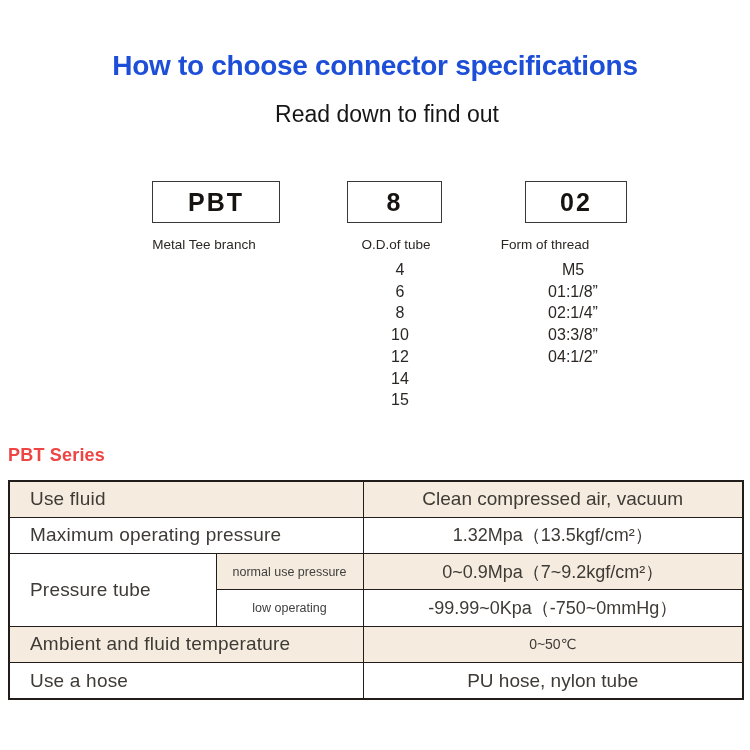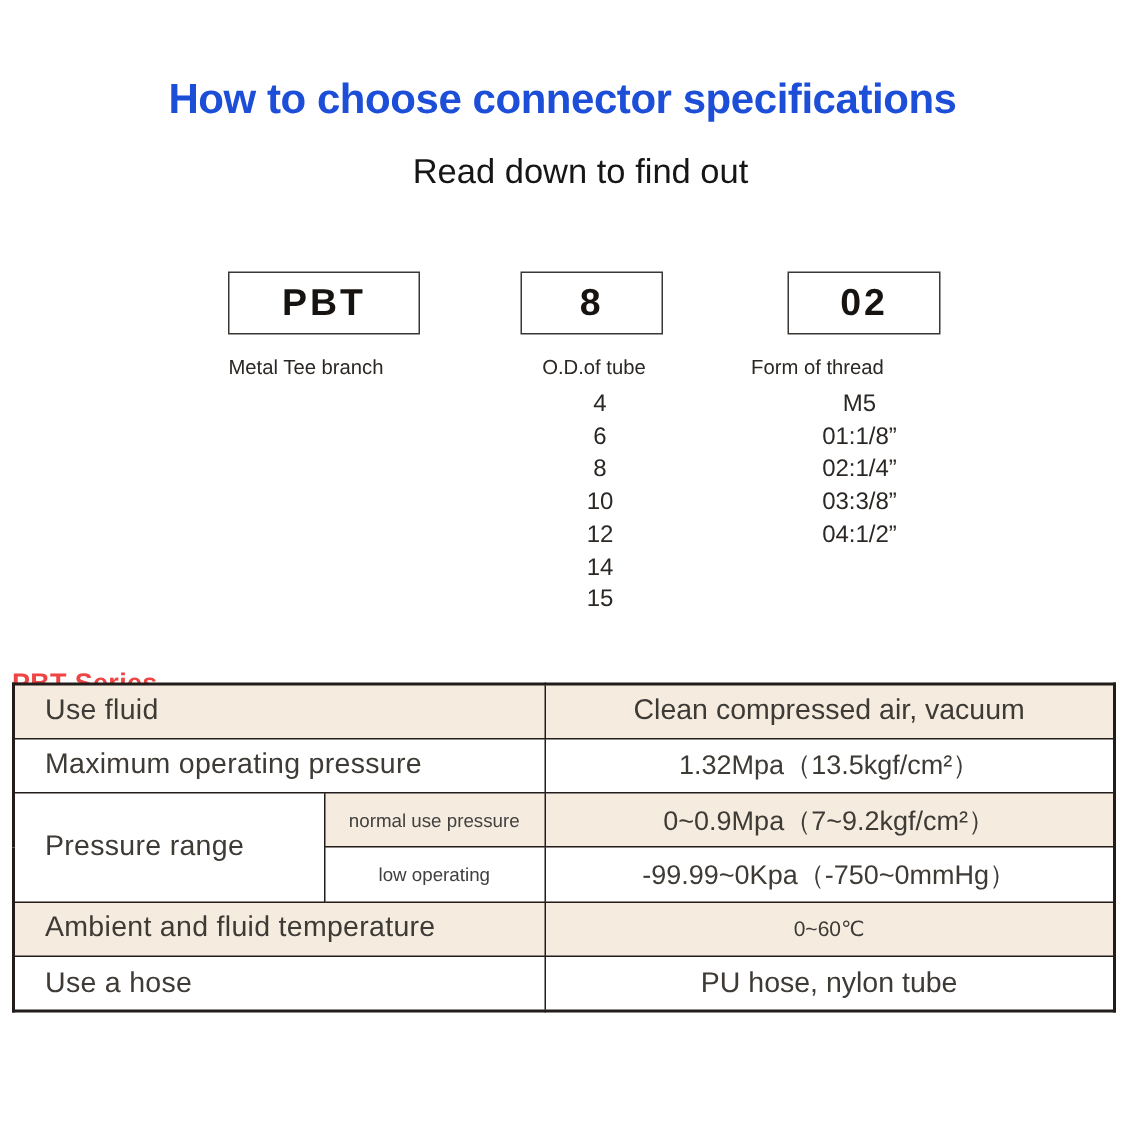--- a/index.html
+++ b/index.html
@@ -35,21 +35,21 @@
     position:absolute; top:259px; text-align:center;
     font-size:16px; line-height:21.7px; color:#2b2724;
   }
   #tube-list   { left:350px; width:100px; }
   #thread-list { left:508px; width:130px; }
   .series-heading {
     position:absolute; left:8px; top:445px; font-size:18px; font-weight:bold;
     letter-spacing:0.2px; color:#ef4444;
   }
   .spec-table {
-    position:absolute; left:8px; top:455px; width:736px; height:220px;
+    position:absolute; left:8px; top:480px; width:736px; height:220px;
     border-collapse:collapse; table-layout:fixed; color:#3e3a36;
     border:2px solid #221d1a;
   }
   .spec-table td { border:1px solid #221d1a; padding:0; vertical-align:middle; }
   .spec-table tr { height:36px; }
   .spec-table td.beige { background:#f5ecdf; }
   td.lbl { padding-left:20px; font-size:19px; letter-spacing:0.2px; }
   td.sub { text-align:center; font-size:12.5px; color:#404040; }
   td.val { text-align:center; }
   td.val.lg { font-size:19px; }
@@ -107,31 +107,31 @@
     <tbody>
         <tr>
       <td colspan="2" class="lbl beige">Use fluid</td>
       <td class="val lg beige">Clean compressed air, vacuum</td>
     </tr>
     <tr>
       <td colspan="2" class="lbl">Maximum operating pressure</td>
       <td class="val sm">1.32Mpa（13.5kgf/cm²）</td>
     </tr>
     <tr>
-      <td rowspan="2" class="lbl">Pressure range</td>
+      <td rowspan="2" class="lbl">Pressure tube</td>
       <td class="sub beige">normal use pressure</td>
       <td class="val sm beige">0~0.9Mpa（7~9.2kgf/cm²）</td>
     </tr>
     <tr>
       <td class="sub">low operating</td>
       <td class="val sm">-99.99~0Kpa（-750~0mmHg）</td>
     </tr>
     <tr>
       <td colspan="2" class="lbl beige">Ambient and fluid temperature</td>
-      <td class="val xs beige">0~60℃</td>
+      <td class="val xs beige">0~50℃</td>
     </tr>
     <tr>
       <td colspan="2" class="lbl">Use a hose</td>
       <td class="val lg">PU hose, nylon tube</td>
     </tr>
   </tbody>
     </table>
 
 </div>
 

